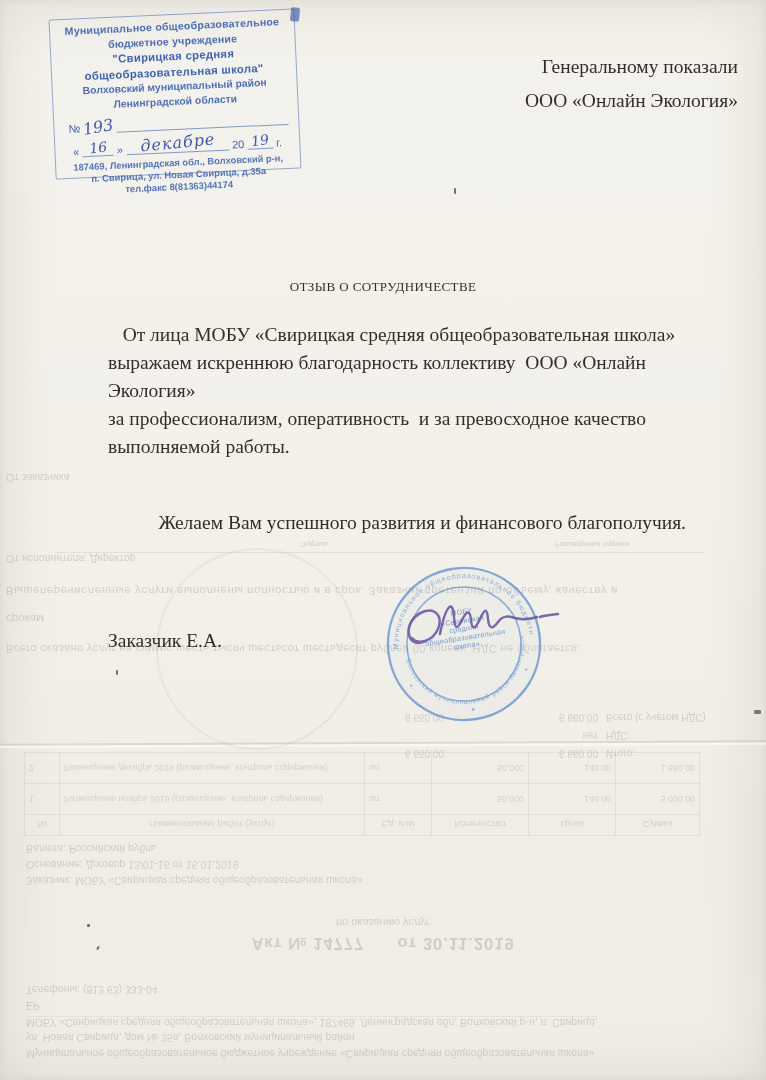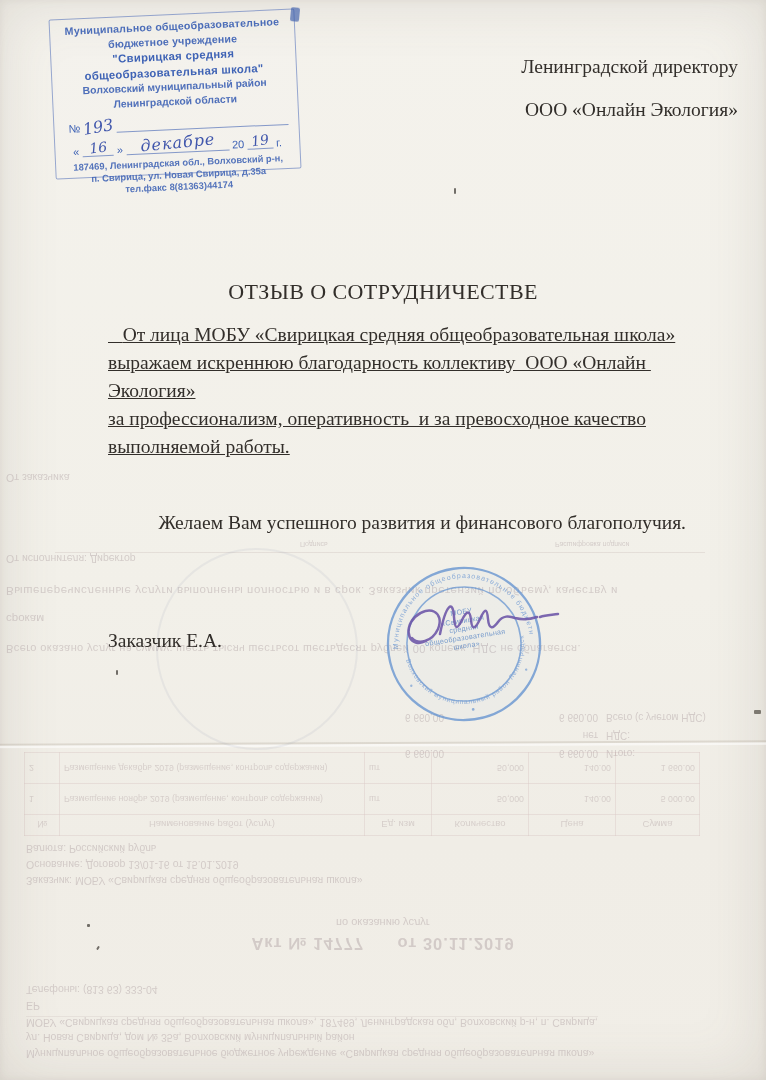--- a/index.html
+++ b/index.html
@@ -27,25 +27,25 @@
   .numline{flex:1; border-bottom:1.2px solid rgba(72,104,182,.65); margin-left:4px;}
   .lh-daterow{display:flex; align-items:flex-end; justify-content:center; gap:3px; font-size:11px; margin-top:3px;}
   .u{border-bottom:1.2px solid rgba(72,104,182,.65); padding:0 7px; display:inline-block;}
   .hand-day{font-size:14px; display:inline-block; transform:rotate(-4deg);}
   .hand-month{font-size:16px; display:inline-block; transform:rotate(-3deg); letter-spacing:1px;}
   .hand-year{font-size:14px; display:inline-block; transform:rotate(-6deg);}
   .lh-addr{font-size:9.4px; line-height:12px; font-weight:600; white-space:pre-line; margin-top:4px; opacity:.88;}
   .lh-blot{position:absolute; right:-6px; top:-2px; width:9px; height:14px; background:rgba(58,92,170,.65); border-radius:2px; transform:rotate(8deg); filter:blur(.4px);}
   
   .addressee{position:absolute; right:28px; top:56px; text-align:right; font-size:19.5px; line-height:22px;}
-  .addressee .l2{margin-top:21px;}
-  
-  .title{position:absolute; left:0; right:0; top:279px; text-align:center; font-size:22px; letter-spacing:.4px;}
+  .addressee .l2{margin-top:12px;}
+  
+  .title{position:absolute; left:0; right:0; top:279px; text-align:center; font-size:13px; letter-spacing:.4px;}
   .para{position:absolute; left:108px; width:578px; font-size:19.5px; line-height:28px; white-space:pre-wrap;}
-  .p1{top:321px;text-decoration:underline;} .p2{top:427px;} .p3{top:509px;text-align:right;}
+  .p1{top:321px;} .p2{top:427px;} .p3{top:509px;text-align:right;}
   
   .signrow{position:absolute; left:108px; top:630px; width:568px; display:flex; justify-content:space-between; font-size:19.5px;}
   
   .rstamp{position:absolute; left:380px; top:560px; width:168px; height:168px; opacity:.82;}
   .rstamp-center{
     position:absolute; left:380px; top:608px; width:168px; text-align:center;
     font-family:"Liberation Sans",sans-serif; font-size:7.2px; line-height:8.6px;
     color:#4f7fc2; white-space:pre-line; transform:rotate(-9deg); opacity:.75; letter-spacing:.3px;
   }
   .autograph{position:absolute; left:396px; top:586px; width:176px; height:84px;}
@@ -161,21 +161,21 @@
       <span>20</span>
       <span class="u" style="padding:0 4px;"><span class="hand hand-year">19</span></span>
       <span>г.</span>
     </div>
     <div class="lh-addr">187469, Ленинградская обл., Волховский р-н,
 п. Свирица, ул. Новая Свирица, д.35а
 тел.факс 8(81363)44174</div>
   </div>
 
   <div class="addressee">
-    <div>Ленинградской директору</div>
+    <div>Генеральному показали</div>
     <div class="l2">ООО «Онлайн Экология»</div>
   </div>
 
   <div class="title">ОТЗЫВ О СОТРУДНИЧЕСТВЕ</div>
   <div class="para p1">   От лица МОБУ «Свирицкая средняя общеобразовательная школа»
 выражаем искреннюю благодарность коллективу  ООО «Онлайн Экология»
 за профессионализм, оперативность  и за превосходное качество
 выполняемой работы.</div>
   <div class="para p3">    Желаем Вам успешного развития и финансового благополучия.</div>
 

